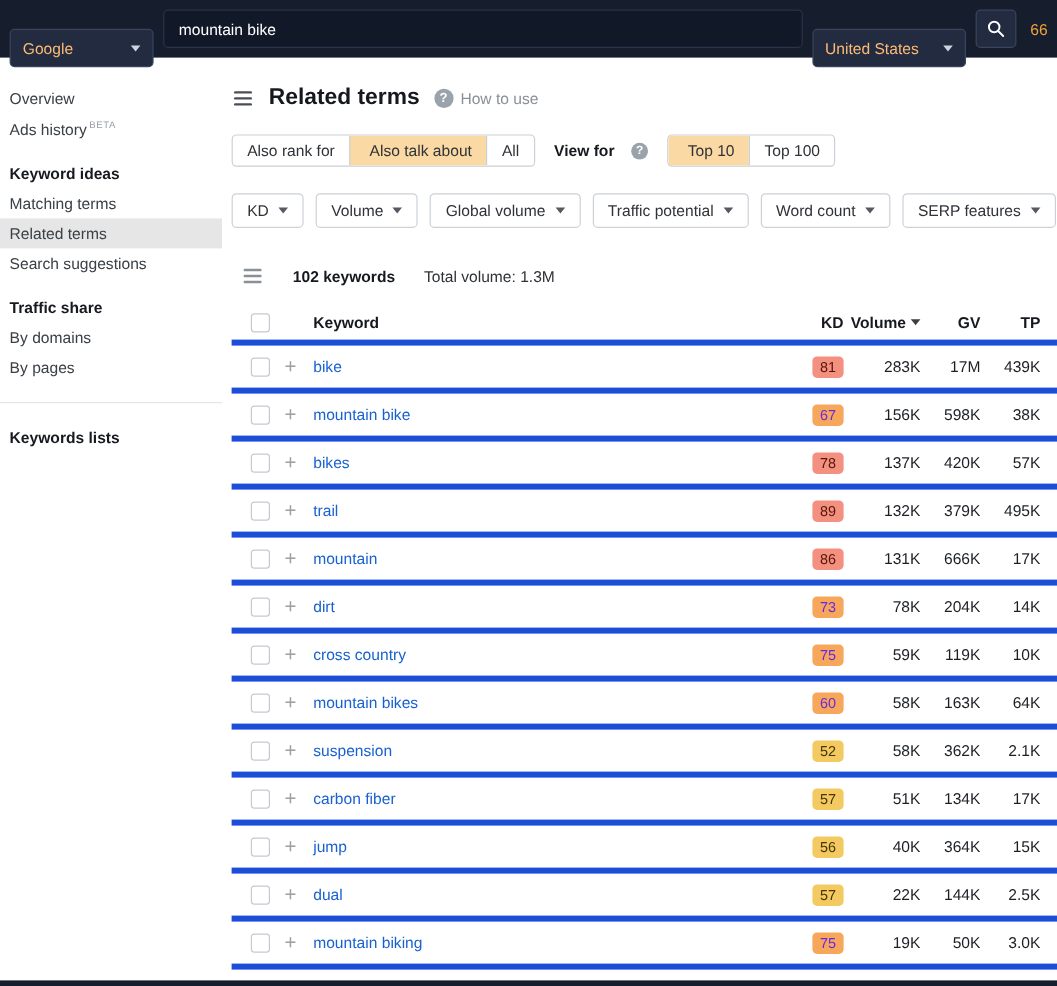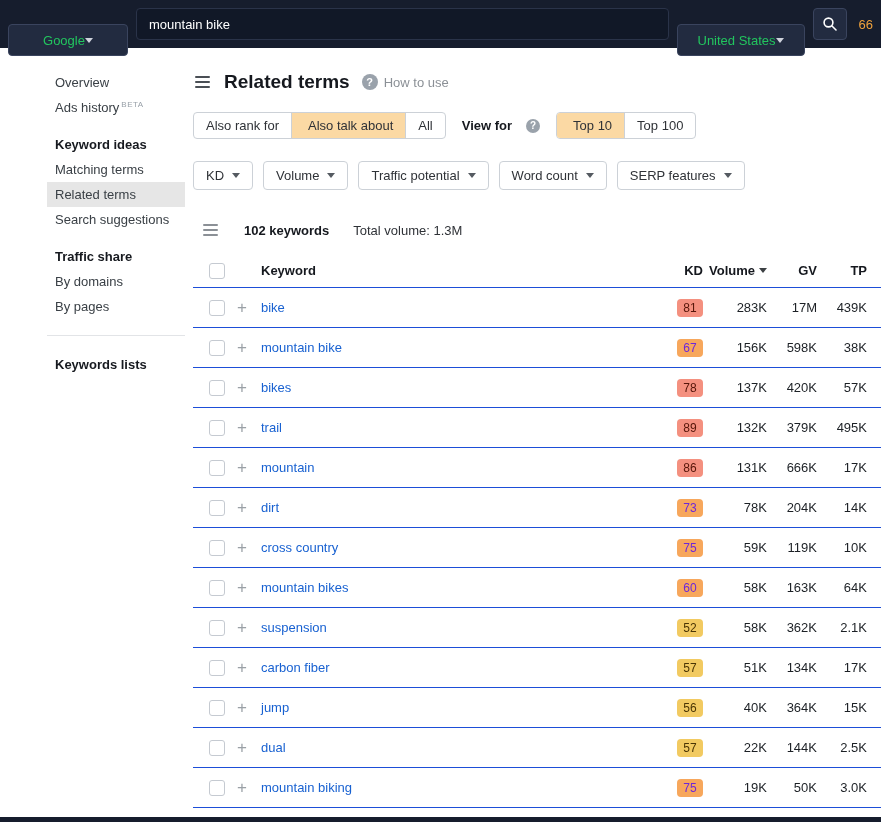--- a/index.html
+++ b/index.html
@@ -2,34 +2,34 @@
 <html><head>
 <meta charset="utf-8">
 <style>
   * { margin:0; padding:0; box-sizing:border-box; }
   html,body { width:881px; height:822px; overflow:hidden; background:#fff;
     font-family:"Liberation Sans","DejaVu Sans",sans-serif; font-size:13px; color:#1c2025; }
 
   
   .topbar { height:48px; background:#161d2d; display:flex; align-items:center; padding:0 8px; gap:8px; }
   .tb-select { height:32px; background:#222b40; border:1px solid #3a445e; border-radius:4px;
-    color:#22c55e; display:flex; align-items:center; justify-content:center; padding:0 10px; cursor:pointer;margin-top:32px; }
+    color:#fdba74; display:flex; align-items:center; justify-content:space-between; padding:0 10px; cursor:pointer;margin-top:32px; }
   .tb-engine { width:120px; flex-shrink:0; }
   .tb-country { width:128px; flex-shrink:0; }
   .tb-input { flex:1; height:32px; background:#111827; border:1px solid #2a3349; border-radius:4px;
     color:#fff; padding:0 12px; font-size:13px; font-family:inherit; outline:none; }
   .search-btn { width:34px; height:32px; flex-shrink:0; background:#222b40; border:1px solid #3a445e;
     border-radius:4px; display:flex; align-items:center; justify-content:center; cursor:pointer; }
   .credits { color:#f0a23c; white-space:nowrap; margin-left:4px; }
   .caret-down { width:0; height:0; border-left:4px solid transparent; border-right:4px solid transparent;
     border-top:5px solid #cfd3dc; display:inline-block; }
 
   
   .layout { display:flex; height:774px; }
-  .sidebar { width:185px; flex-shrink:0; padding-top:22px; color:#3a4046;padding-left:47px; }
+  .sidebar { width:185px; flex-shrink:0; padding-top:22px; color:#3a4046; }
   .side-item { padding:5px 8px; cursor:pointer; white-space:nowrap; }
   .side-item.selected { background:#e6e6e6; }
   .side-header { font-weight:bold; color:#16191f; padding:5px 8px; margin-top:12px; }
   .beta { font-size:8px; color:#98a0a8; vertical-align:super; letter-spacing:.5px; margin-left:2px; }
   .side-divider { border-top:1px solid #e2e4e7; margin:16px 0; }
 
   .content { flex:1; min-width:0; padding:20px 0 0 8px; overflow:hidden; }
 
   
   .page-header { display:flex; align-items:center; gap:12px; height:28px; }
@@ -56,21 +56,21 @@
   .dropdown-btn .caret-down { border-top-color:#555a61; }
 
   
   .summary-row { display:flex; align-items:center; gap:24px; margin-top:30px; padding-left:8px; }
   .kw-count { font-weight:bold; color:#15181e; }
   .total-volume { color:#2f3237; }
 
   
   .table { margin-top:14px; }
   .thead, .trow { display:grid; grid-template-columns:44px 24px 1fr 56px 64px 50px 64px;
-    align-items:center; border-bottom:1px solid #1d4ed8; }
+    align-items:center; border-bottom:5px solid #1d4ed8; }
   .thead { height:34px; font-weight:bold; color:#15181e; }
   .trow { height:40px; }
   .c-check { padding-left:16px; }
   .checkbox { width:16px; height:16px; border:1px solid #c5cad1; border-radius:3px; background:#fff;
     display:inline-block; cursor:pointer; vertical-align:middle; }
   .plus-icon { color:#9aa0a6; font-size:17px; line-height:1; cursor:pointer; }
   .kw-link { color:#1861d1; cursor:pointer; text-decoration:none; }
   .c-kd, .c-vol, .c-gv, .c-tp { text-align:right; }
   .c-tp { padding-right:14px; }
   .vol-head { display:flex; align-items:center; justify-content:flex-end; gap:4px; }
@@ -170,20 +170,24 @@
     <div class="filter-row2">
       <span class="dropdown-btn">
         <span>KD</span>
           <span class="caret-down"></span>
       </span>
       <span class="dropdown-btn">
         <span>Volume</span>
           <span class="caret-down"></span>
       </span>
       <span class="dropdown-btn">
+        <span>Global volume</span>
+          <span class="caret-down"></span>
+      </span>
+      <span class="dropdown-btn">
         <span>Traffic potential</span>
           <span class="caret-down"></span>
       </span>
       <span class="dropdown-btn">
         <span>Word count</span>
           <span class="caret-down"></span>
       </span>
       <span class="dropdown-btn">
         <span>SERP features</span>
           <span class="caret-down"></span>

